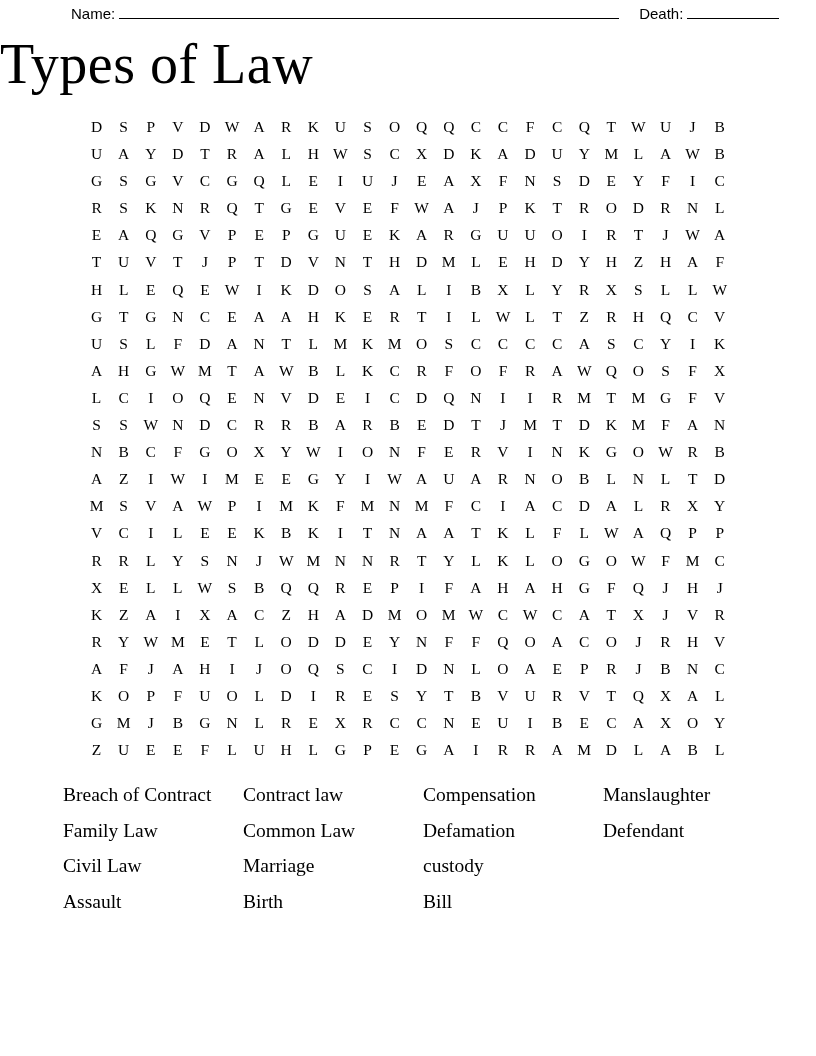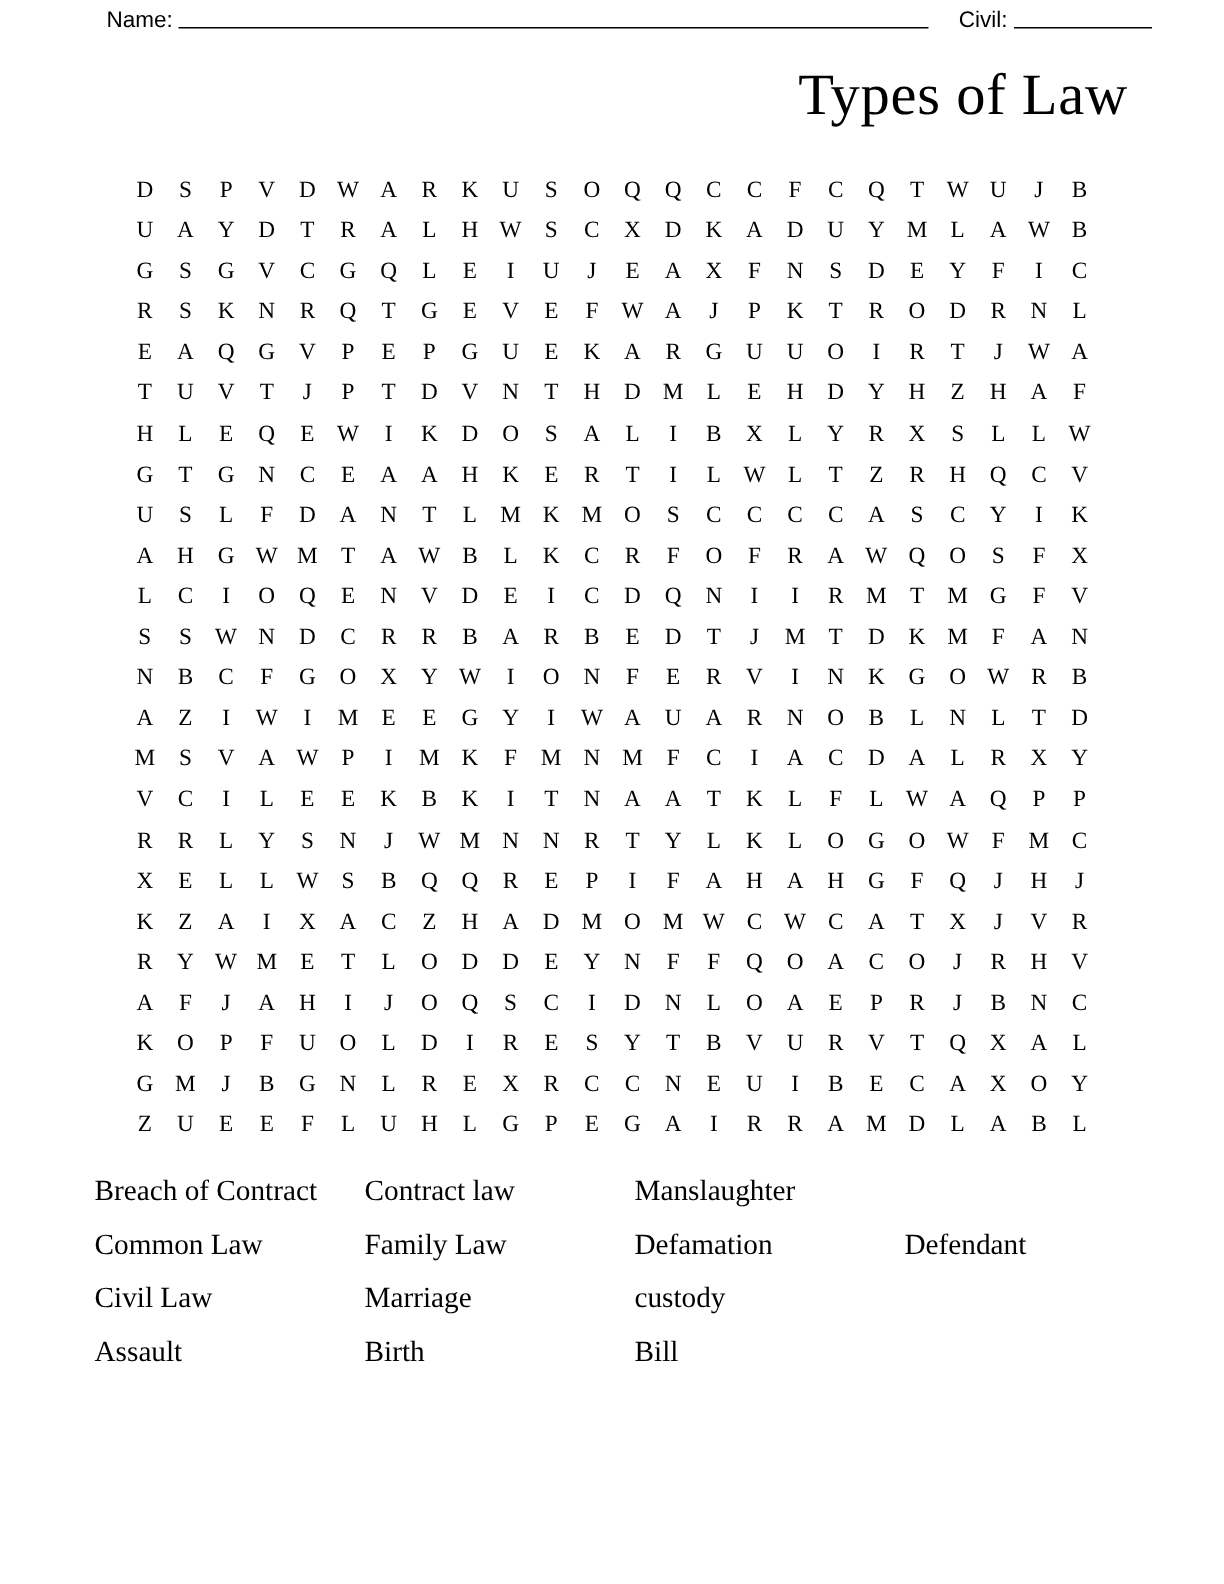--- a/index.html
+++ b/index.html
@@ -46,23 +46,23 @@
   .hdr-rule-name  { width: 500px; }
   .hdr-rule-date  { width: 92px; }
   .hdr-date-label { margin-left: 16px; }
 
   
   .puzzle-title {
     position: absolute;
     top: 36px;
     left: 0;
     width: 752px;
-    text-align: right;
+    text-align: left;
     font-family: "Liberation Serif", serif;
-    font-size: 39px;
+    font-size: 56px;
     font-weight: normal;
     line-height: 56px;
     letter-spacing: 0.5px;
   }
 
   
   .grid {
     position: absolute;
     top: 113px;
     left: 83px;
@@ -104,21 +104,21 @@
   .word-cell.c1 { width: 180px; }
   .word-cell.c2 { width: 180px; }
   .word-cell.c3 { width: 200px; }
 </style>
 </head>
 <body>
 
 <div class="header-line">
   <span class="hdr-label hdr-name-label">Name:</span>
   <span class="hdr-rule hdr-rule-name"></span>
-  <span class="hdr-label hdr-date-label">Civil:</span>
+  <span class="hdr-label hdr-date-label">Death:</span>
   <span class="hdr-rule hdr-rule-date"></span>
 </div>
 
 <div class="puzzle-title">Types of Law</div>
 
 <div class="grid" id="letter-grid">
     <div class="grid-row">
       <span class="grid-cell">D</span>
       <span class="grid-cell">S</span>
       <span class="grid-cell">P</span>
@@ -741,25 +741,26 @@
       <span class="grid-cell">A</span>
       <span class="grid-cell">B</span>
       <span class="grid-cell">L</span>
     </div>
   </div>
 
 <div class="wordlist" id="word-list">
     <div class="word-row">
       <span class="word-cell c0">Breach of Contract</span>
       <span class="word-cell c1">Contract law</span>
+      <span class="word-cell c2">Compensation</span>
       <span class="word-cell c3">Manslaughter</span>
     </div>
     <div class="word-row">
+      <span class="word-cell c0">Family Law</span>
       <span class="word-cell c1">Common Law</span>
-      <span class="word-cell c0">Family Law</span>
       <span class="word-cell c2">Defamation</span>
       <span class="word-cell c3">Defendant</span>
     </div>
     <div class="word-row">
       <span class="word-cell c1">Civil Law</span>
       <span class="word-cell c2">Marriage</span>
       <span class="word-cell c3">custody</span>
     </div>
     <div class="word-row">
       <span class="word-cell c0">Assault</span>

